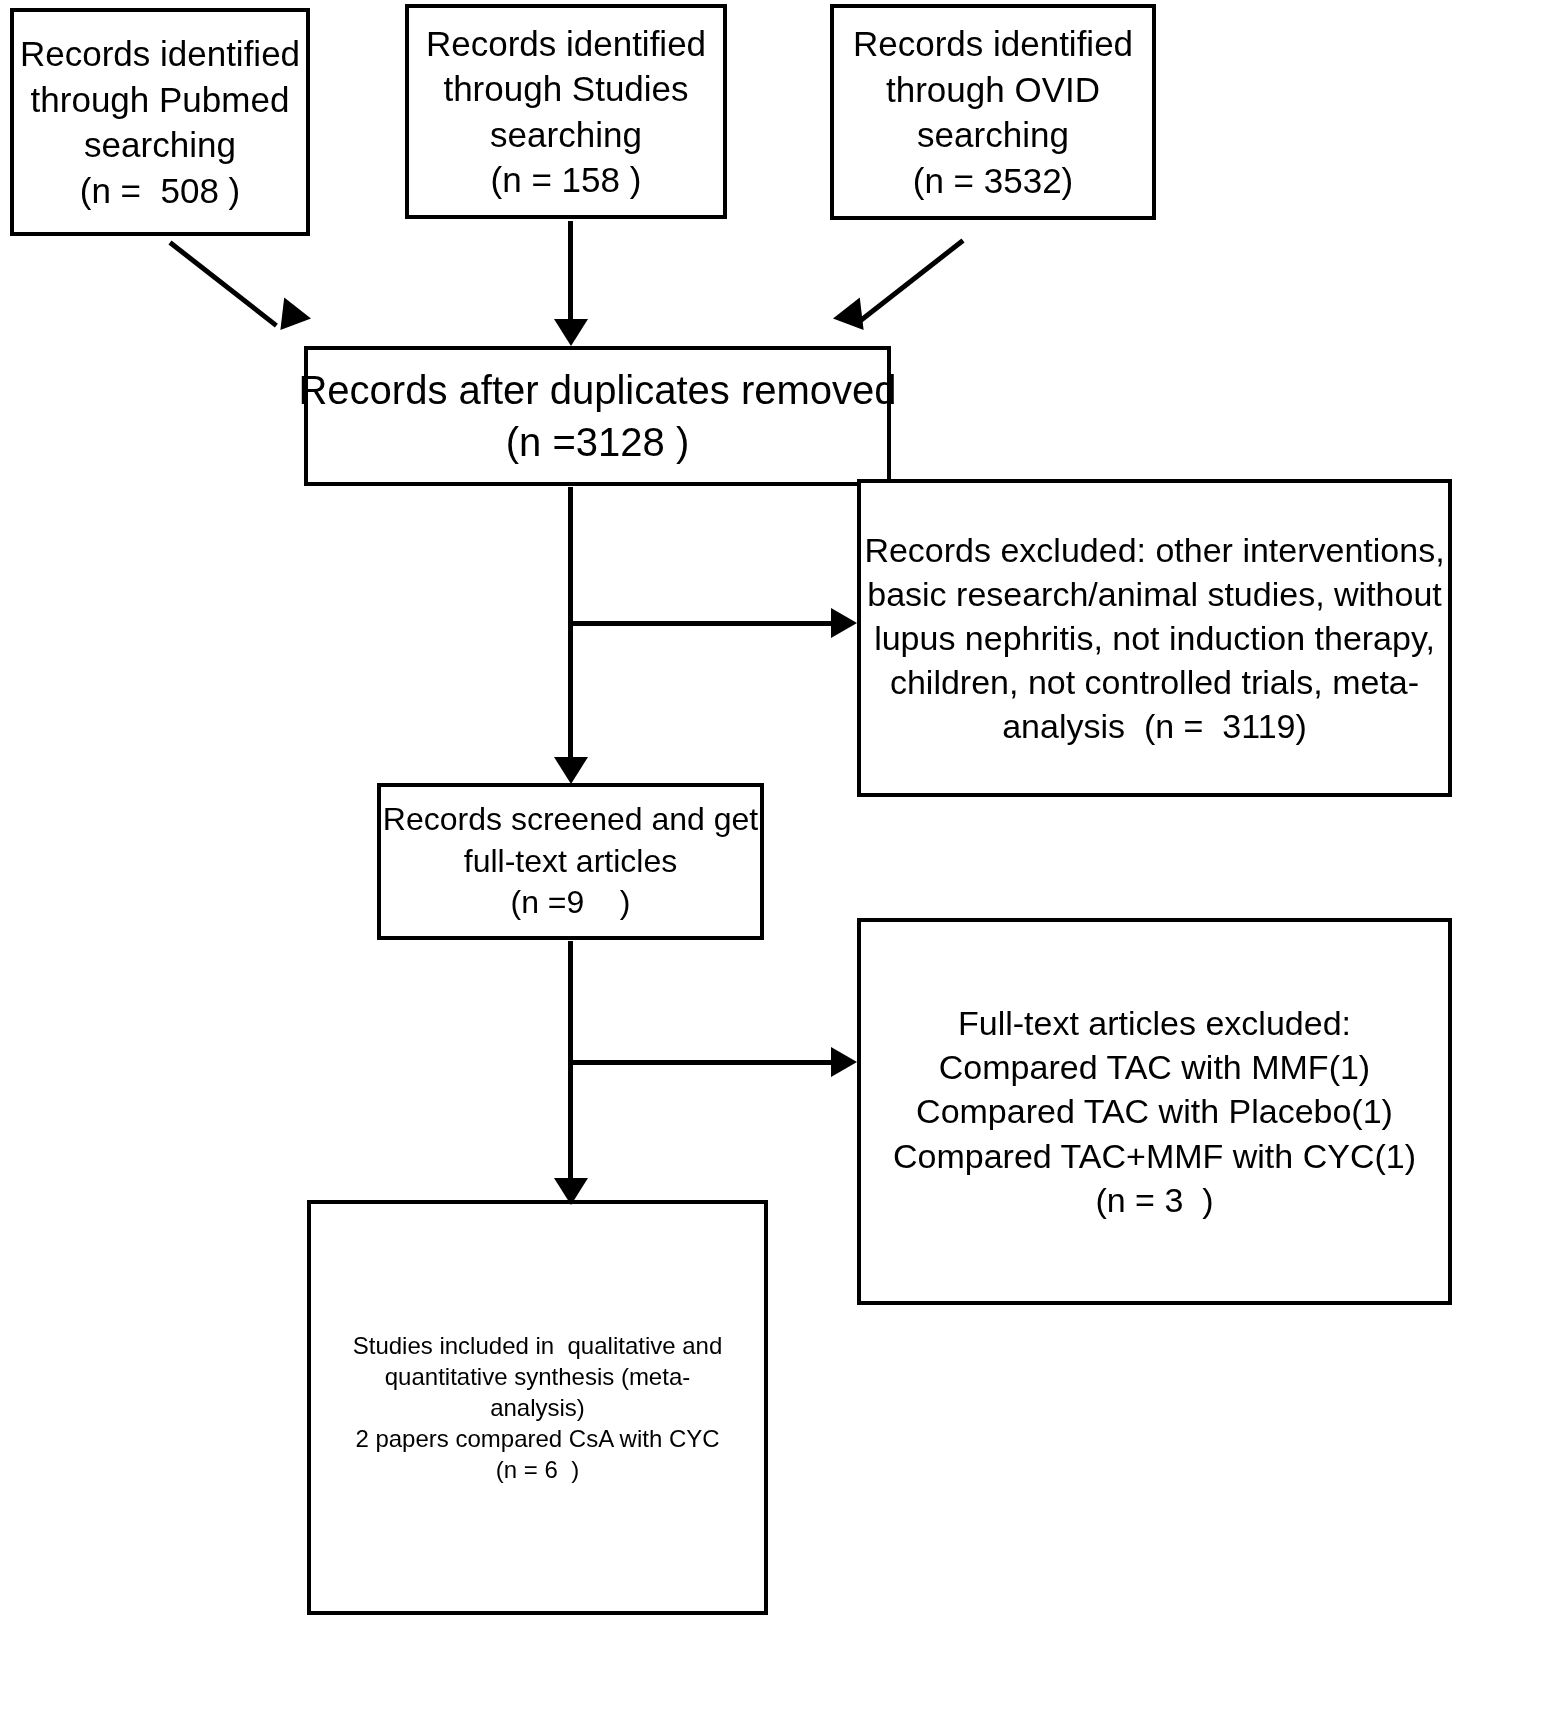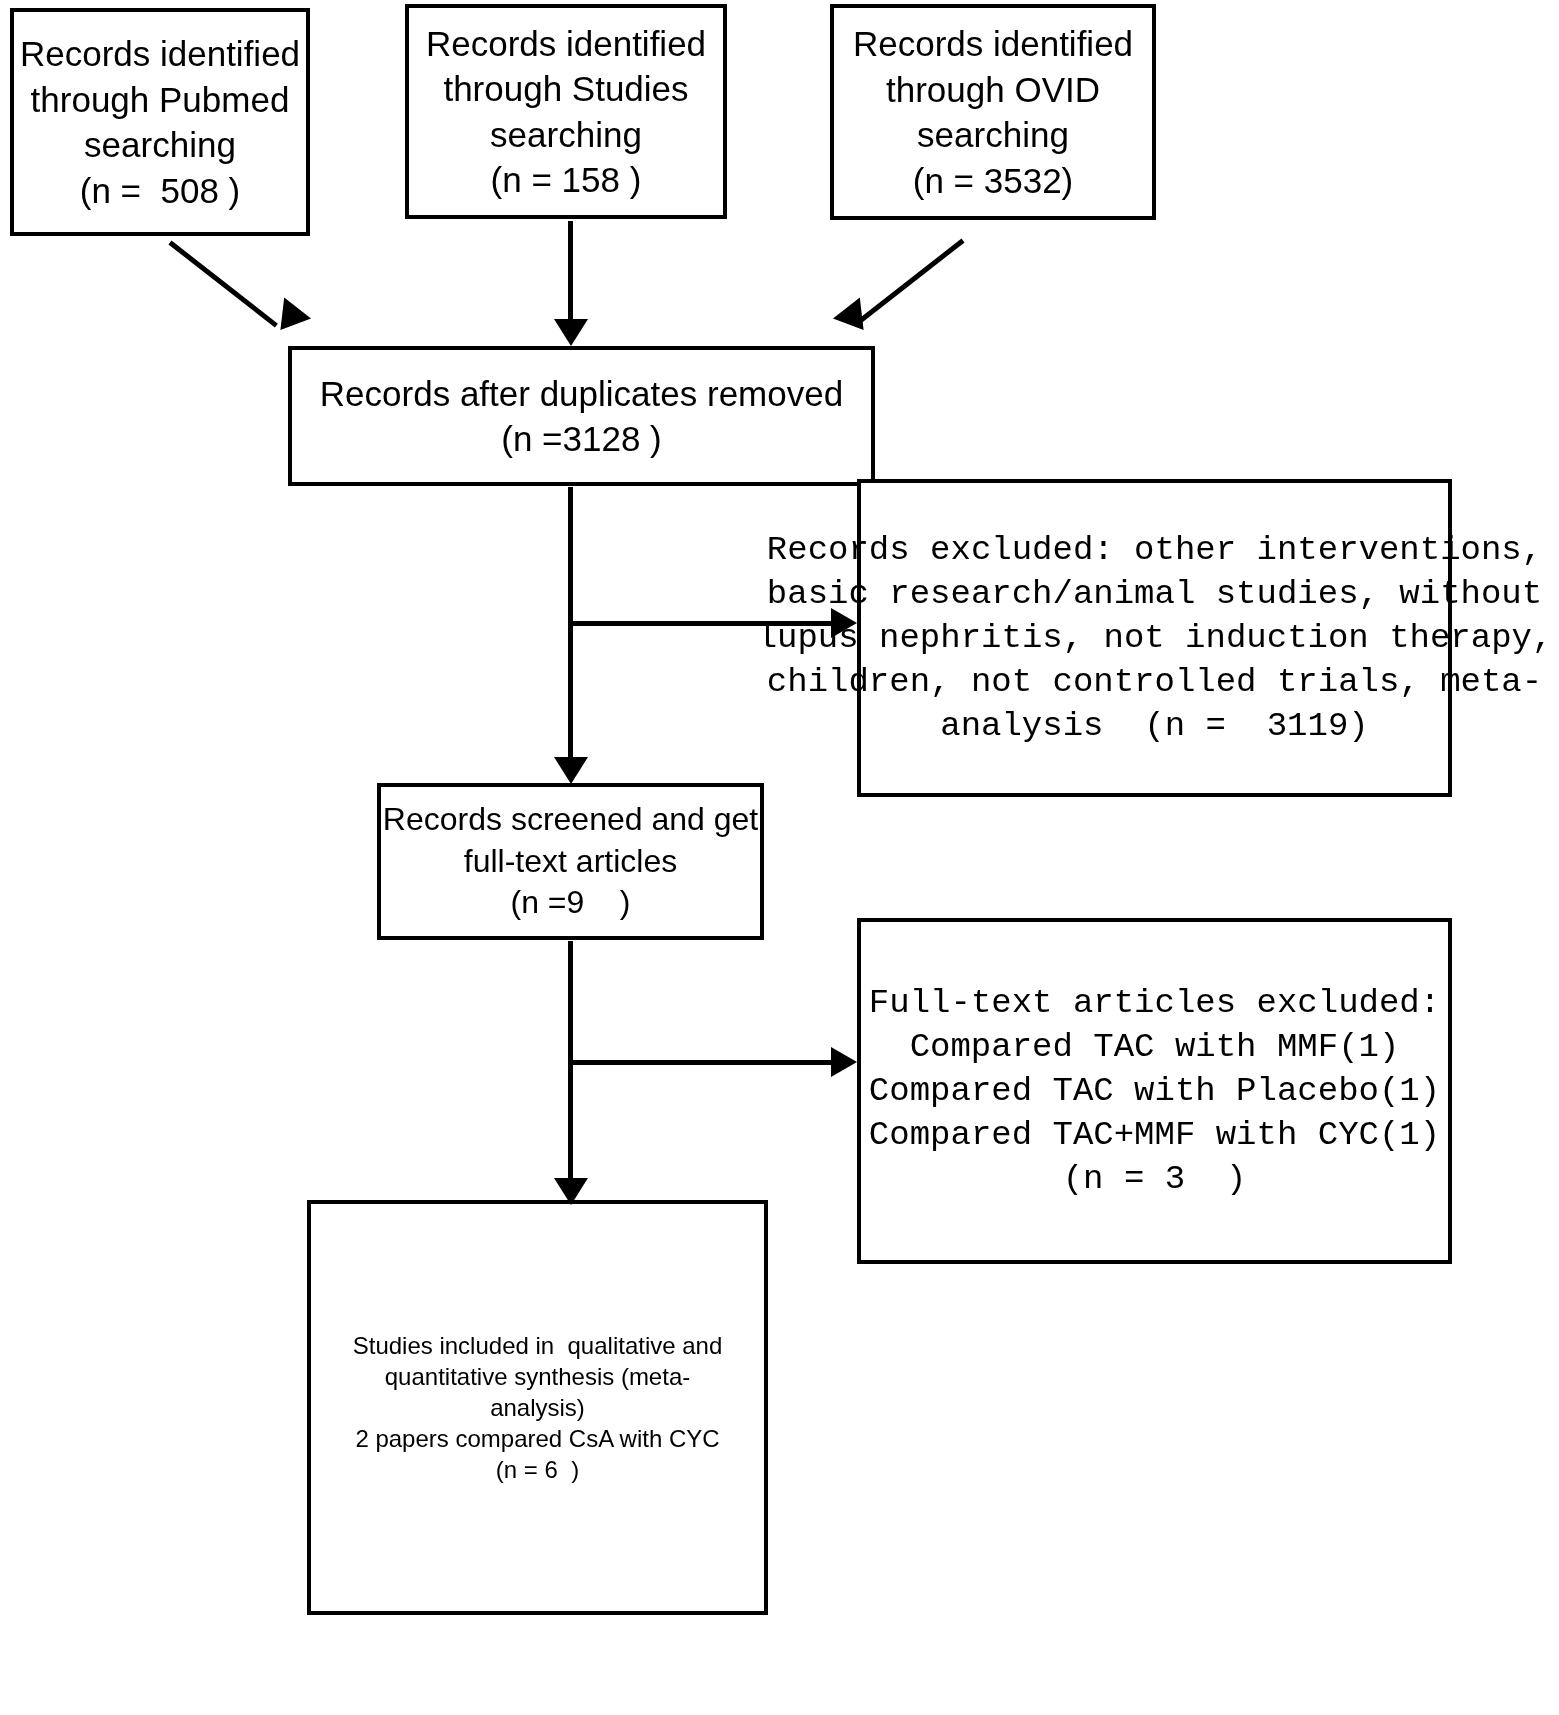--- a/index.html
+++ b/index.html
@@ -30,24 +30,24 @@
     padding: 4px 8px;
   }
   .node .ln {
     display: block;
     white-space: pre;
   }
   
   #box-pubmed    { left: 10px;   top: 8px;    width: 300px;  height: 228px; font-size: 35px; }
   #box-cochrane  { left: 405px;  top: 4px;    width: 322px;  height: 215px; font-size: 35px; }
   #box-ovid      { left: 830px;  top: 4px;    width: 326px;  height: 216px; font-size: 35px; }
-  #box-dedup     { left: 288px;  top: 346px;  width: 587px;  height: 140px; font-size: 35px; }
-  #box-excluded1 { left: 857px;  top: 479px;  width: 595px;  height: 318px; font-size: 34px; font-family: Liberation Mono, monospace; }
+  #box-dedup     { left: 304px;  top: 346px;  width: 587px;  height: 140px; font-size: 40px; }
+  #box-excluded1 { left: 857px;  top: 479px;  width: 595px;  height: 318px; font-size: 34px; }
   #box-screened  { left: 377px;  top: 783px;  width: 387px;  height: 157px; font-size: 32px; }
-  #box-excluded2 { left: 857px;  top: 918px;  width: 595px;  height: 346px; font-size: 34px; font-family: Liberation Mono, monospace; }
+  #box-excluded2 { left: 857px;  top: 918px;  width: 595px;  height: 387px; font-size: 34px; }
   #box-included  { left: 307px;  top: 1200px; width: 461px;  height: 415px; font-size: 24px; }
   .vline { position: absolute; background: #000000; width: 5px; }
   .hline { position: absolute; background: #000000; height: 5px; }
   .diag  { position: absolute; transform-origin: 0 50%; background: #000000; height: 5px; }
   .arrow-down {
     position: absolute;
     width: 0; height: 0;
     border-left: 17px solid transparent;
     border-right: 17px solid transparent;
     border-top: 27px solid #000000;

